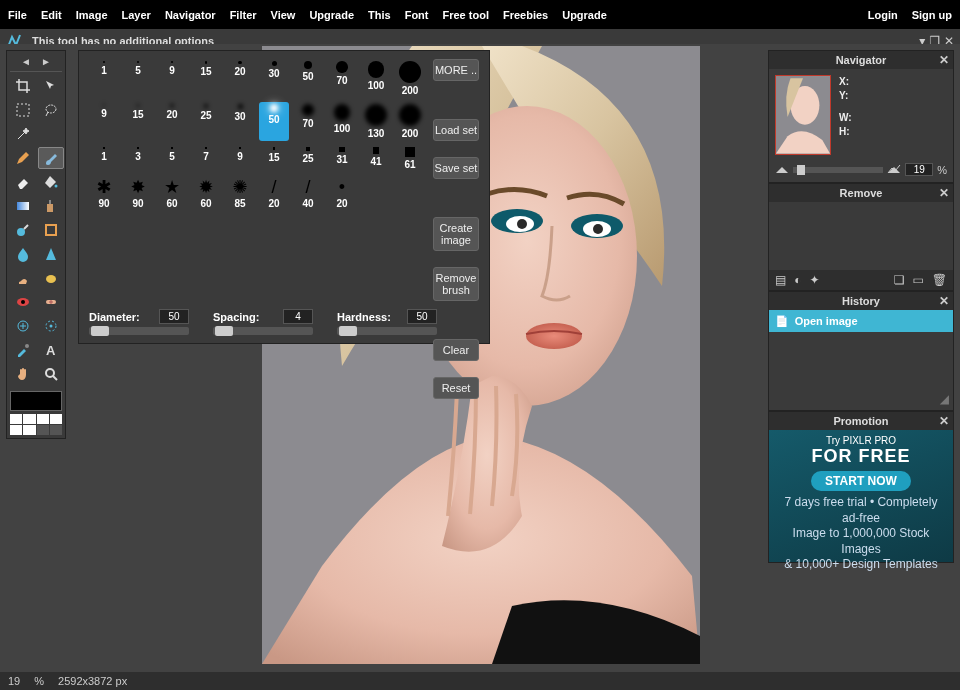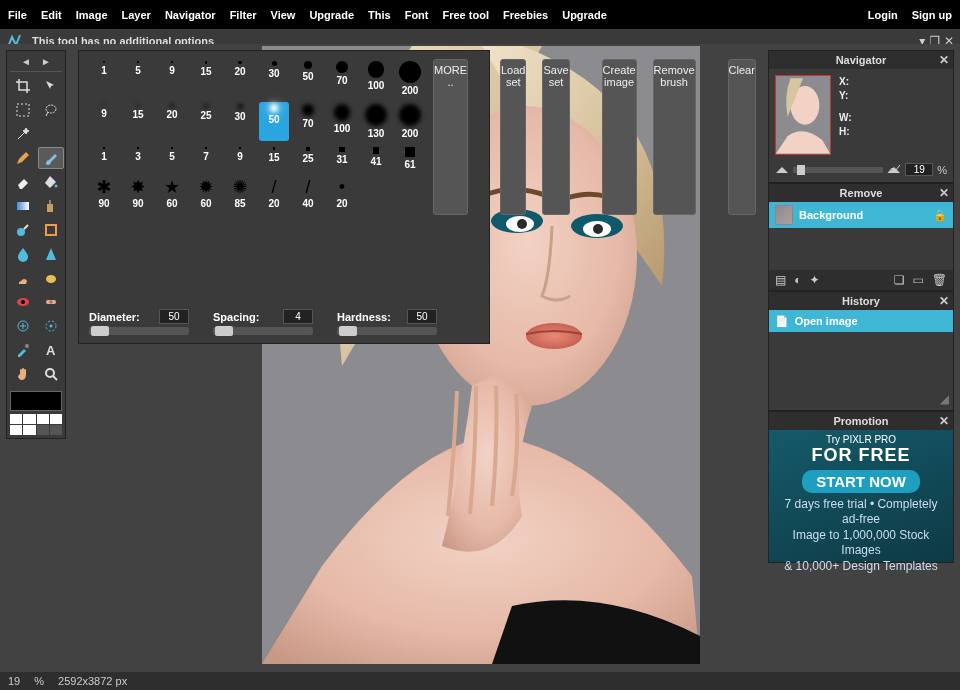--- a/index.html
+++ b/index.html
@@ -42,21 +42,21 @@
 .brushpanel { position: absolute; left: 78px; top: 50px; width: 412px; height: 294px; background: #3a3a3a; border: 1px solid #222; padding: 8px 10px; }
 .brushgrid-section { display: flex; }
 .brushcols { flex: 1; }
 .brushrow { display: flex; gap: 4px; margin-bottom: 4px; }
 .brushcell { width: 30px; display: flex; flex-direction: column; align-items: center; gap: 2px; cursor: pointer; padding: 2px 0; border-radius: 3px; }
 .brushcell.selected { background: #2aa5e0; }
 .brushdot { background: #000; border-radius: 50%; }
 .brushsq { background: #000; }
 .brushshape { width: 18px; height: 18px; display: flex; align-items: center; justify-content: center; color: #000; font-size: 18px; }
 .brushcell .lbl { font-size: 10px; color: #fff; font-weight: bold; }
-.brushbtns { width: 88px; display: flex; flex-direction: row; gap: 16px; padding-left: 8px; }
+.brushbtns { width: 88px; display: flex; flex-direction: column; gap: 16px; padding-left: 8px; }
 .brushbtn { background: #555; border: 1px solid #666; border-radius: 3px; color: #eee; font-size: 11px; padding: 4px 0; text-align: center; cursor: pointer; }
 .brush-controls { position: absolute; bottom: 8px; left: 10px; right: 10px; display: flex; gap: 24px; }
 .bc { display: flex; flex-direction: column; gap: 3px; width: 100px; }
 .bc .row1 { display: flex; justify-content: space-between; align-items: center; }
 .bc label { font-size: 11px; font-weight: bold; color: #fff; }
 .bc .val { background: #222; border: 1px solid #555; width: 30px; text-align: center; font-size: 10px; color: #fff; padding: 1px 0; }
 .bc .slider { height: 8px; background: #555; position: relative; border-radius: 2px; }
 .bc .slider .thumb { position: absolute; width: 18px; height: 10px; background: #ccc; top: -1px; border-radius: 2px; }
 
 
@@ -80,21 +80,21 @@
 .layer-toolbar { position: absolute; bottom: 0; left: 0; right: 0; height: 20px; background: #2e2e2e; display: flex; align-items: center; padding: 0 6px; gap: 8px; }
 .layer-toolbar span { color: #ccc; font-size: 12px; cursor: pointer; }
 .layer-toolbar .spacer { flex: 1; }
 .hist-body { height: 100px; position: relative; }
 .hist-row { display: flex; align-items: center; gap: 6px; background: #3fb6d3; height: 22px; padding: 0 6px; color: #fff; font-weight: bold; font-size: 11px; }
 .hist-expand { position: absolute; right: 4px; bottom: 4px; color: #777; font-size: 12px; }
 .promo-body { height: 132px; background: linear-gradient(160deg,#155a6a 0%, #0e3a45 100%); display: flex; flex-direction: column; align-items: center; justify-content: center; color: #fff; text-align: center; padding: 6px; }
 .promo-body .small { font-size: 9px; color: #9ad; }
 .promo-body .try { font-size: 10px; margin-top: 6px; }
 .promo-body .big { font-size: 18px; font-weight: 900; letter-spacing: 1px; }
-.promo-body .startbtn { background: #1f9fbf; border-radius: 10px; padding: 3px 14px; font-size: 15px; font-weight: bold; margin: 4px 0; cursor: pointer; }
+.promo-body .startbtn { background: #1f9fbf; border-radius: 10px; padding: 3px 14px; font-size: 12px; font-weight: bold; margin: 4px 0; cursor: pointer; }
 .promo-body .fine { font-size: 12px; line-height: 1.3; color: #cde; }
 
 
 .statusbar { position: absolute; bottom: 0; left: 0; right: 0; height: 18px; background: #2e2e2e; display: flex; align-items: center; padding: 0 8px; gap: 14px; font-size: 11px; color: #ccc; }
 </style>
 </head>
 <body>
 
 <div class="menubar">
   <div class="left">
@@ -596,25 +596,20 @@
       <span>%</span>
     </div>
   </div>
 
   <div class="panel">
     <div class="panel-header">
         <span>Remove</span>
         <span class="close">✕</span>
       </div>
     <div class="layer-body">
-      <div class="layer-row">
-        <div class="lthumb"></div>
-        <span>Background</span>
-        <span class="lock">🔒</span>
-      </div>
       <div class="layer-toolbar">
         <span>▤</span>
         <span>◐</span>
         <span>✦</span>
         <span class="spacer"></span>
         <span>❏</span>
         <span>▭</span>
         <span>🗑</span>
       </div>
     </div>

